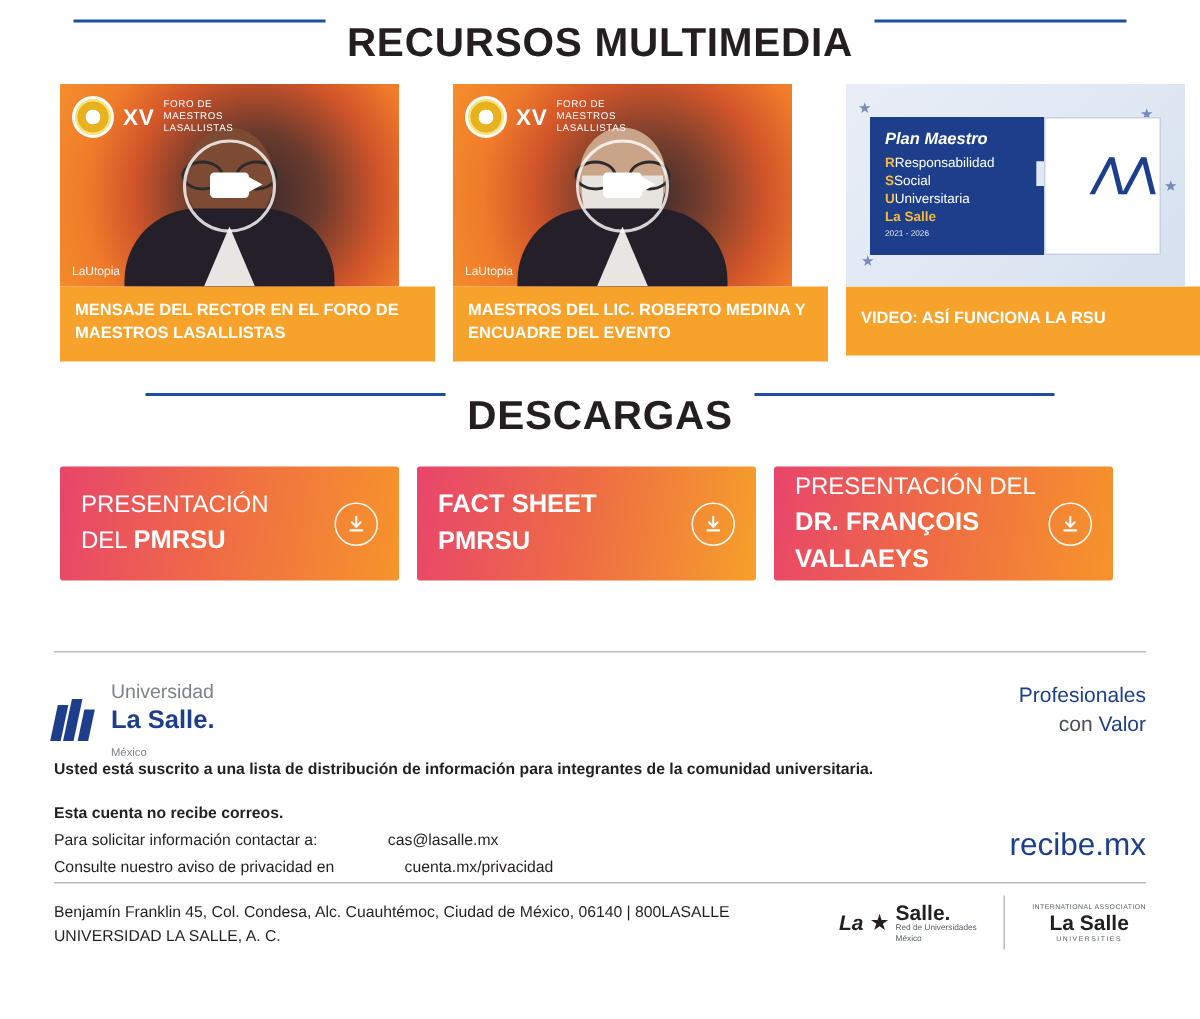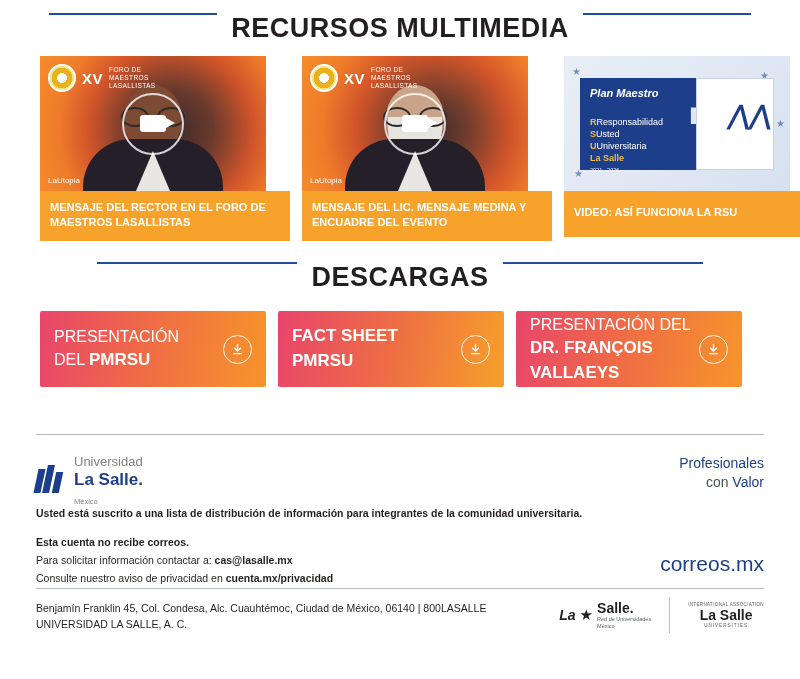--- a/index.html
+++ b/index.html
@@ -132,21 +132,21 @@
     background:#1d3f8b;
     clip-path:polygon(0 0,100% 0,100% 32%, 88% 32%, 88% 50%, 100% 50%, 100% 100%, 0 100%);
   }
   .rsu .pr{
     position:absolute;left:132px;top:22px;width:78px;height:92px;
     background:#ffffff;border:1px solid #c8d2e4;box-sizing:border-box;
   }
   .rsu .ptxt{
     position:absolute;left:26px;top:30px;color:#fff;font-size:9px;line-height:1.35;
   }
-  .rsu .ptxt .ttl{font-size:11px;font-style:italic;font-weight:bold;margin-bottom:15px;}
+  .rsu .ptxt .ttl{font-size:11px;font-style:italic;font-weight:bold;margin-bottom:1px;}
   .rsu .ptxt b{color:#f6b93b;}
   .rsu .ptxt .sm{font-size:5.5px;opacity:.9;margin-top:3px;}
   .rsu .logo{
     position:absolute;right:18px;top:44px;color:#1d3f8b;font-size:26px;font-weight:bold;
     transform:skewX(-8deg);
   }
   .rsu .star{position:absolute;color:#1d3f8b;font-size:10px;opacity:.55;}
 
   
   .dl-row{position:absolute;left:40px;top:311px;display:flex;gap:12px;}
@@ -191,21 +191,21 @@
 
   .profesionales{
     position:absolute;right:36px;top:20px;text-align:right;
     font-size:14px;font-weight:normal;color:#1d3f8b;line-height:1.35;
   }
   .profesionales .l2 .grey{color:#4a4f55;}
 
   .f-note{position:absolute;left:36px;top:73px;font-size:10.5px;font-weight:bold;color:#231f20;}
   .f-lines{position:absolute;left:36px;top:99px;font-size:10.5px;color:#231f20;line-height:1.72;}
   .f-lines .strong{font-weight:bold;}
-  .f-lines a{color:#231f20;text-decoration:none;font-weight:bold;}
+  .f-lines a{color:#231f20;text-decoration:none;font-weight:normal;margin-left:44px;}
   .lasallemx{
     position:absolute;right:36px;top:118px;font-size:21px;color:#1d3f8b;
   }
 
   .addr{position:absolute;left:36px;top:166px;font-size:10.5px;line-height:1.55;color:#231f20;}
 
   .foot-logos{position:absolute;right:36px;top:163px;display:flex;align-items:center;gap:18px;}
   .fl-sep{width:1px;height:36px;background:#b9bcc0;}
   .fl1{display:flex;align-items:center;gap:4px;color:#231f20;}
   .fl1 .t1{font-size:14px;font-weight:bold;font-style:italic;}
@@ -277,36 +277,36 @@
             <span>FORO DE</span><br>
             <span>MAESTROS</span><br>
             <span>LASALLISTAS</span>
           </span>
         </div>
         <div class="watermark">LaUtopia</div>
         <div class="play">
             <span class="cam"></span>
           </div>
       </div>
-      <div class="caption">MENSAJE DEL LIC. MENSAJE MEDINA Y ENCUADRE DEL EVENTO</div>
+      <div class="caption">MAESTROS DEL LIC. ROBERTO MEDINA Y ENCUADRE DEL EVENTO</div>
     </div>
 
     <div class="video-card">
       <div class="thumb v3">
         <div class="rsu">
           <span class="star" style="left:8px;top:10px;">★</span>
           <span class="star" style="left:196px;top:14px;">★</span>
           <span class="star" style="left:212px;top:62px;">★</span>
           <span class="star" style="left:10px;top:112px;">★</span>
           <div class="pl"></div>
           <div class="pr"></div>
           <div class="ptxt">
             <div class="ttl">Plan Maestro</div>
             <div><b>R</b><span>Responsabilidad</span></div>
-            <div><b>S</b><span>Usted</span></div>
+            <div><b>S</b><span>Social</span></div>
             <div><b>U</b><span>Universitaria</span></div>
             <div><b>La Salle</b></div>
             <div class="sm">2021 - 2026</div>
           </div>
           <div class="logo">⋀⋀</div>
         </div>
       </div>
       <div class="caption single">VIDEO: ASÍ FUNCIONA LA RSU</div>
     </div>
 
@@ -383,21 +383,21 @@
     </div>
 
     <div class="f-note">Usted está suscrito a una lista de distribución de información para integrantes de la comunidad universitaria.</div>
 
     <div class="f-lines">
       <div class="strong">Esta cuenta no recibe correos.</div>
       <div><span>Para solicitar información contactar a: </span><a href="#">cas@lasalle.mx</a></div>
       <div><span>Consulte nuestro aviso de privacidad en </span><a href="#">cuenta.mx/privacidad</a></div>
     </div>
 
-    <div class="lasallemx">correos.mx</div>
+    <div class="lasallemx">recibe.mx</div>
 
     <div class="addr">
       <div>Benjamín Franklin 45, Col. Condesa, Alc. Cuauhtémoc, Ciudad de México, 06140 | 800LASALLE</div>
       <div>UNIVERSIDAD LA SALLE, A. C.</div>
     </div>
 
     <div class="foot-logos">
       <div class="fl1">
         <span class="t1">La</span>
         <span class="star">★</span>

